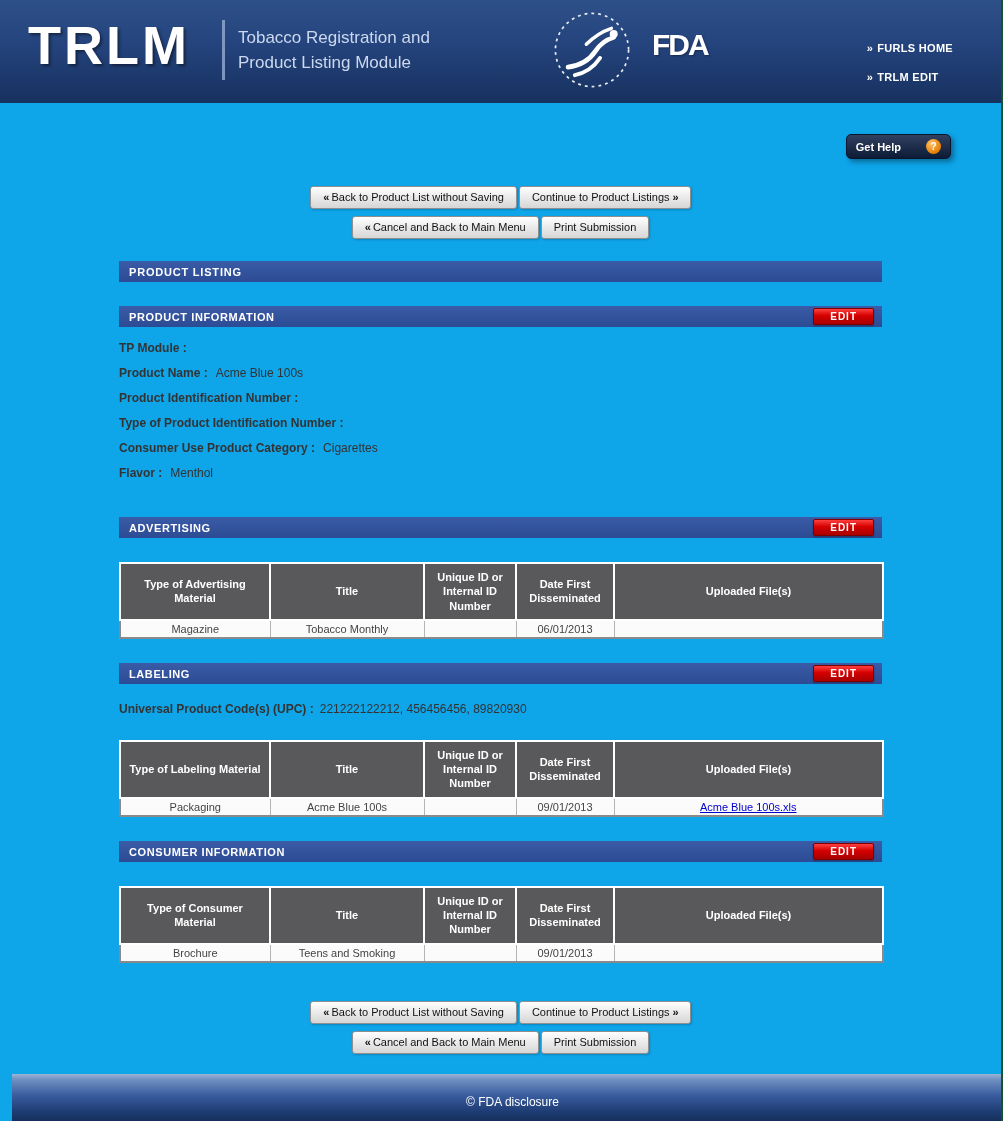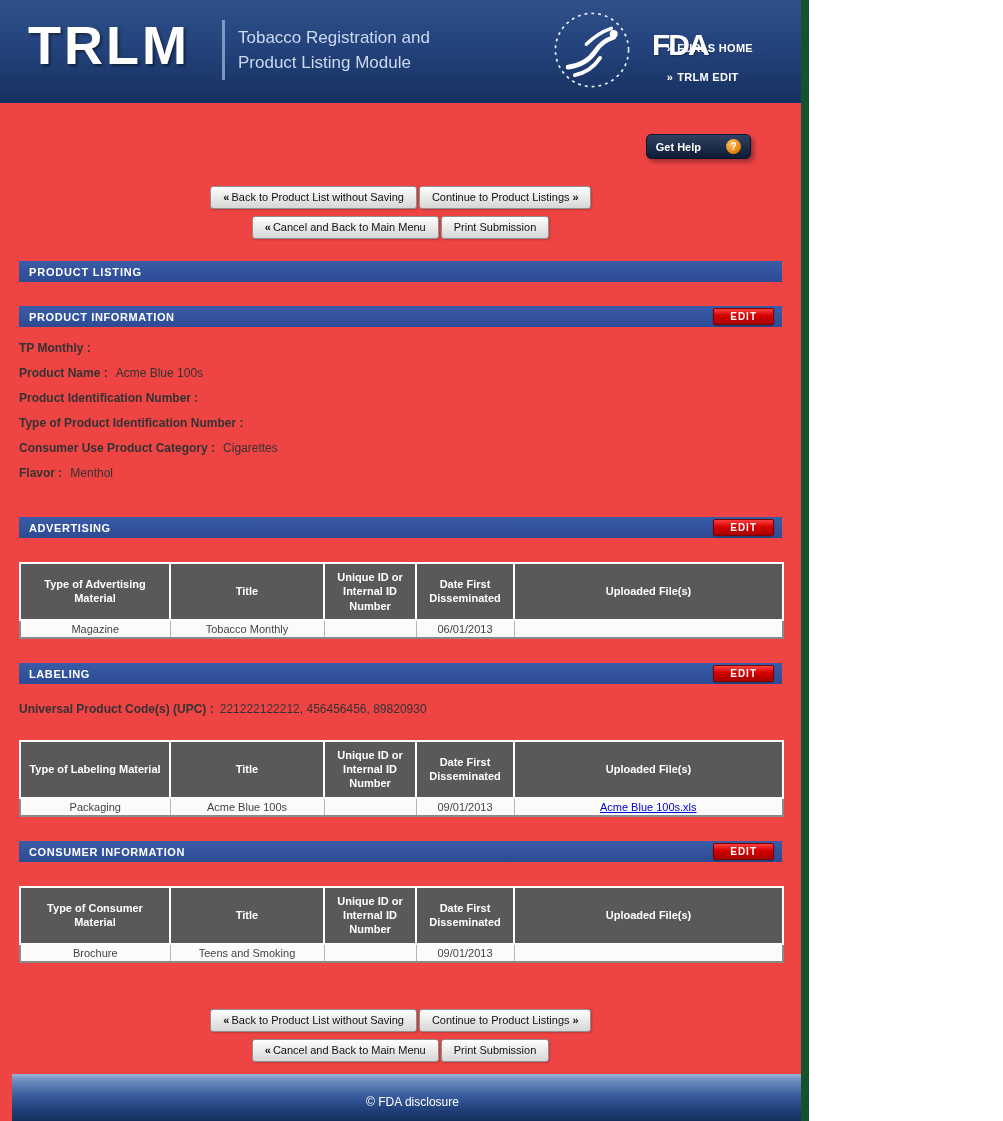--- a/index.html
+++ b/index.html
@@ -1,18 +1,18 @@
 <!DOCTYPE html>
 <html><head>
 <meta charset="utf-8">
 <style>
   * { margin:0; padding:0; box-sizing:border-box; }
   html,body { background:#ffffff; }
   body { font-family:"Liberation Sans", sans-serif; width:1003px; }
-  .page { position:relative; width:809px; height:1121px; background:#ef4444; overflow:hidden; border-right:8px solid #14532d; }
+  .page { position:relative; width:1003px; height:1121px; background:#0ea5e9; overflow:hidden; border-right:2px solid #14532d; }
 
   
   .header { position:relative; height:103px; background:linear-gradient(180deg,#2e5089 0%, #24437c 45%, #17315f 100%); }
   .logo-text { position:absolute; left:28px; top:14px; font-size:54px; font-weight:bold; color:#ffffff; letter-spacing:3px; text-shadow:2px 2px 3px rgba(0,0,0,0.45); }
   .logo-divider { position:absolute; left:222px; top:20px; width:3px; height:60px; background:#8ea6cc; opacity:0.85; }
   .app-title { position:absolute; left:238px; top:26px; font-size:17px; color:#ccd8ef; line-height:1.45; }
   .hhs-logo { position:absolute; left:552px; top:10px; width:80px; height:80px; }
   .fda-logo { position:absolute; left:652px; top:28px; font-size:30px; font-weight:bold; color:#ffffff; letter-spacing:-2px; text-shadow:1px 1px 2px rgba(0,0,0,0.35); }
   .header-links { position:absolute; right:48px; top:42px; }
   .header-link { display:block; color:#ffffff; font-size:11px; font-weight:bold; text-decoration:none; margin-bottom:17px; cursor:pointer; letter-spacing:0.3px; }
@@ -23,21 +23,21 @@
   .help-q { width:15px; height:15px; border-radius:50%; background:radial-gradient(circle at 35% 30%,#ffc069,#e67e00 70%); color:#fff; font-size:10px; font-weight:bold; display:flex; align-items:center; justify-content:center; }
 
   
   .btn-rows { padding-top:83px; }
   .btn-rows.bottom { padding-top:30px; }
   .btn-row { display:flex; justify-content:center; gap:2px; margin-bottom:7px; }
   .nav-btn { background:linear-gradient(180deg,#ffffff 0%,#ececec 45%,#d6d6d6 100%); border:1px solid #8f8f8f; border-radius:3px; font-size:11px; padding:4px 12px 5px 12px; color:#111; font-family:"Liberation Sans", sans-serif; cursor:pointer; box-shadow:1px 1px 2px rgba(0,0,0,0.2); }
   .nav-btn .arrow { font-weight:bold; letter-spacing:-1px; }
 
   
-  .content { width:763px; margin:16px auto; }
+  .content { width:763px; margin:8px auto; }
   .listing-bar { margin-top:22px; background:linear-gradient(180deg,#3a5ba6,#2c4b94); color:#ffffff; font-size:11px; font-weight:bold; letter-spacing:0.8px; padding:5px 10px 4px 10px; }
   .section-bar { position:relative; margin-top:24px; background:linear-gradient(180deg,#3a5ba6,#2c4b94); color:#ffffff; font-size:11px; font-weight:bold; letter-spacing:0.6px; padding:5px 10px 4px 10px; }
   .edit-btn { position:absolute; right:8px; top:2px; background:linear-gradient(180deg,#ff4040 0%,#d40000 45%,#a80000 100%); color:#ffffff; font-size:10px; font-weight:bold; border:1px solid #7c0000; border-radius:2px; padding:2px 16px; letter-spacing:1px; cursor:pointer; box-shadow:0 1px 2px rgba(0,0,0,0.3); }
 
   .fields { padding:14px 0 2px 0; }
   .field-row { font-size:12px; color:#333333; margin-bottom:11px; }
   .field-label { font-weight:bold; color:#333; }
   .field-value { margin-left:8px; color:#333; }
 
   .upc-line { font-size:12px; color:#333; margin-top:18px; }
@@ -103,21 +103,21 @@
 
   <div class="content">
 
     <div class="listing-bar">PRODUCT LISTING</div>
 
     <div class="section-bar">
       <span>PRODUCT INFORMATION</span>
       <button class="edit-btn">EDIT</button>
     </div>
     <div class="fields">
-      <div class="field-row"><span class="field-label">TP Monthly :</span><span class="field-value"></span></div>
+      <div class="field-row"><span class="field-label">TP Module :</span><span class="field-value"></span></div>
       <div class="field-row"><span class="field-label">Product Name :</span><span class="field-value">Acme Blue 100s</span></div>
       <div class="field-row"><span class="field-label">Product Identification Number :</span><span class="field-value"></span></div>
       <div class="field-row"><span class="field-label">Type of Product Identification Number :</span><span class="field-value"></span></div>
       <div class="field-row"><span class="field-label">Consumer Use Product Category :</span><span class="field-value">Cigarettes</span></div>
       <div class="field-row"><span class="field-label">Flavor :</span><span class="field-value">Menthol</span></div>
     </div>
 
     <div class="section-bar">
       <span>ADVERTISING</span>
       <button class="edit-btn">EDIT</button>

